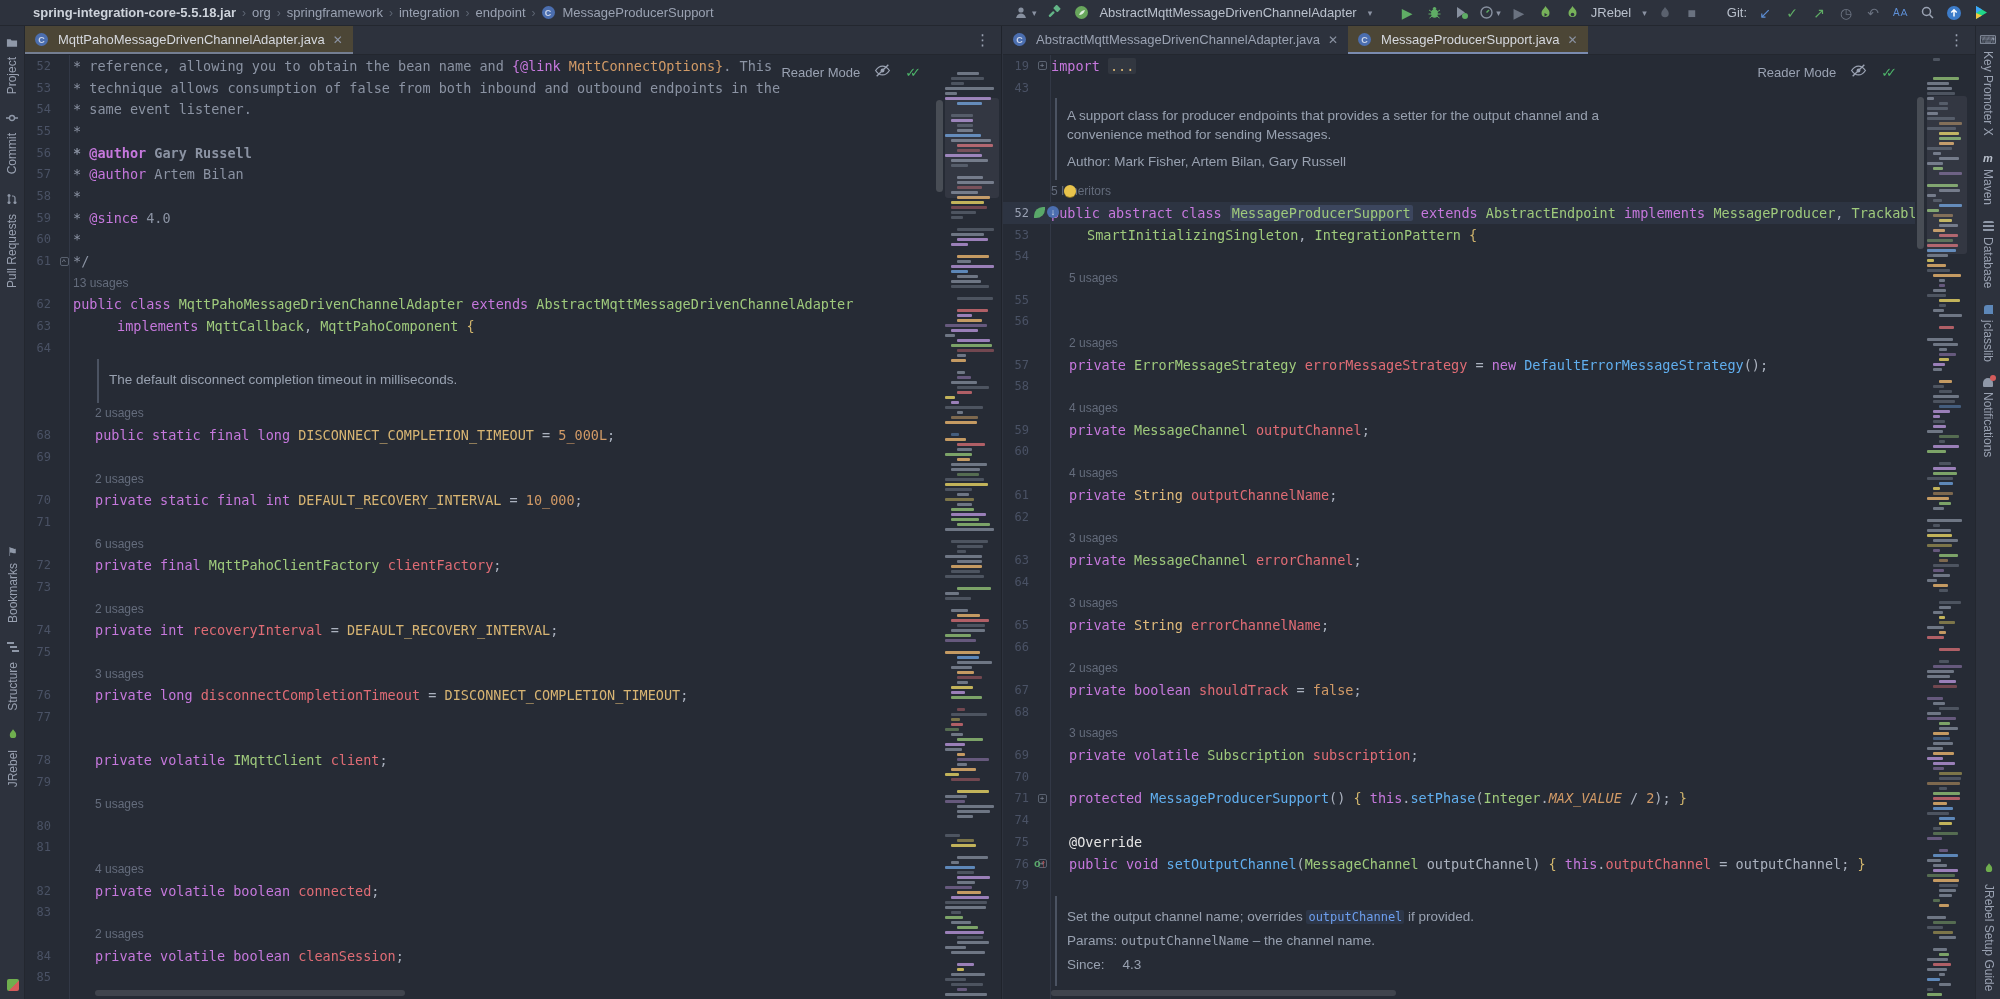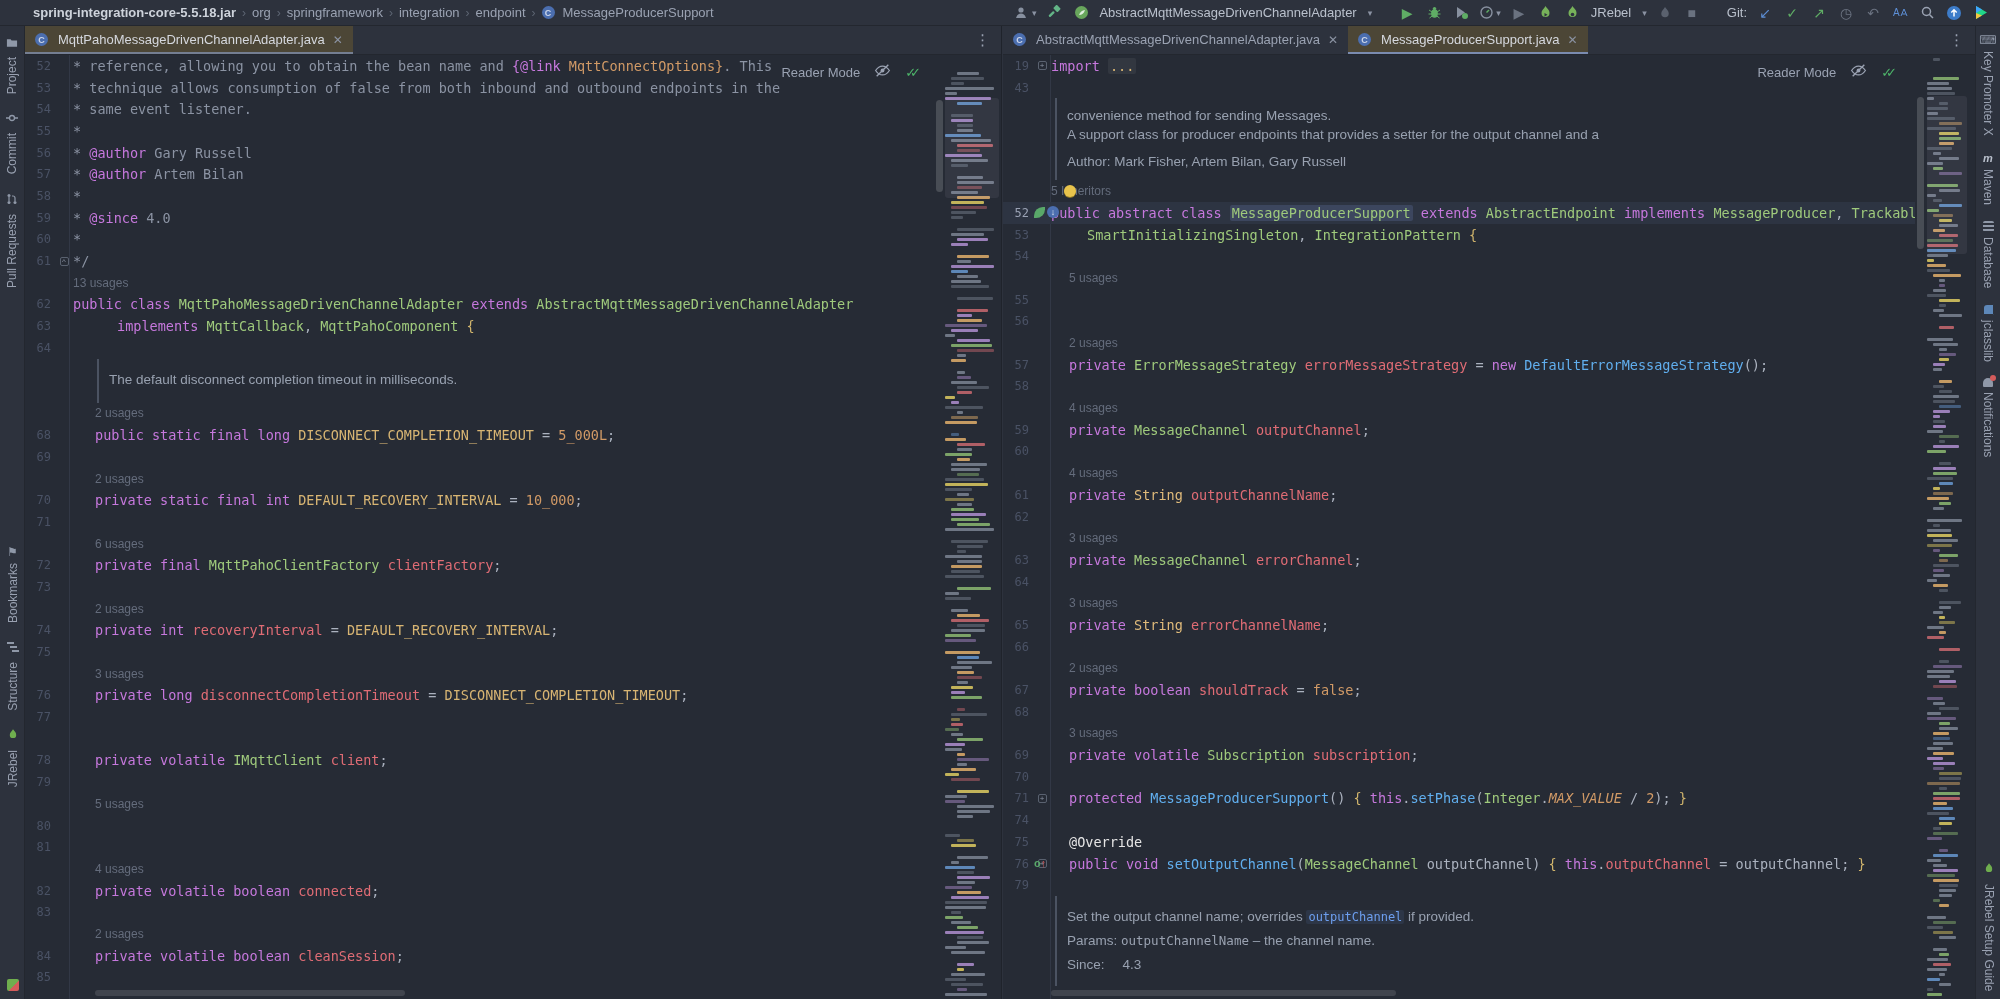--- a/index.html
+++ b/index.html
@@ -346,21 +346,21 @@
             <span class="codetxt" style="padding-left: 0px;"><span class="tk-doc"> * same event listener.</span></span>
           </div>
           <div class="row">
             <span class="ln">55</span>
             <span class="gut"></span>
             <span class="codetxt" style="padding-left: 0px;"><span class="tk-doc"> *</span></span>
           </div>
           <div class="row">
             <span class="ln">56</span>
             <span class="gut"></span>
-            <span class="codetxt" style="padding-left: 0px;"><span class="tk-doc"> * </span><span class="tk-dt">@author</span><span class="tk-doc"> Gary Russell</span></span>
+            <span class="codetxt" style="padding-left: 0px; font-weight: bold;"><span class="tk-doc"> * </span><span class="tk-dt">@author</span><span class="tk-doc"> Gary Russell</span></span>
           </div>
           <div class="row">
             <span class="ln">57</span>
             <span class="gut"></span>
             <span class="codetxt" style="padding-left: 0px;"><span class="tk-doc"> * </span><span class="tk-dt">@author</span><span class="tk-doc"> Artem Bilan</span></span>
           </div>
           <div class="row">
             <span class="ln">58</span>
             <span class="gut"></span>
             <span class="codetxt" style="padding-left: 0px;"><span class="tk-doc"> *</span></span>
@@ -770,22 +770,22 @@
           </div>
           <div class="row">
             <span class="ln">43</span>
             <span class="gut"></span>
             <span class="codetxt" style="padding-left: 0px;"></span>
           </div>
           <div class="docblock doc-top" style="height: 82px;">
             <span class="ln"></span>
             <div class="docbar" style="margin-left: 22px;"></div>
             <div class="doctext" style="align-self: center;">
+              <p><span>A support class for producer endpoints that provides a setter for the output channel and a</span></p>
               <p><span>convenience method for sending Messages.</span></p>
-              <p><span>A support class for producer endpoints that provides a setter for the output channel and a</span></p>
               <p class="doc-author"><span>Author: Mark Fisher, Artem Bilan, Gary Russell</span></p>
             </div>
           </div>
           <div class="row inlay-row">
             <span class="ln"></span>
             <span class="gut"></span>
             <span class="codetxt" style="padding-left: 0px;">5 Inheritors</span>
             <span class="bulb"></span>
           </div>
           <div class="row hl">

